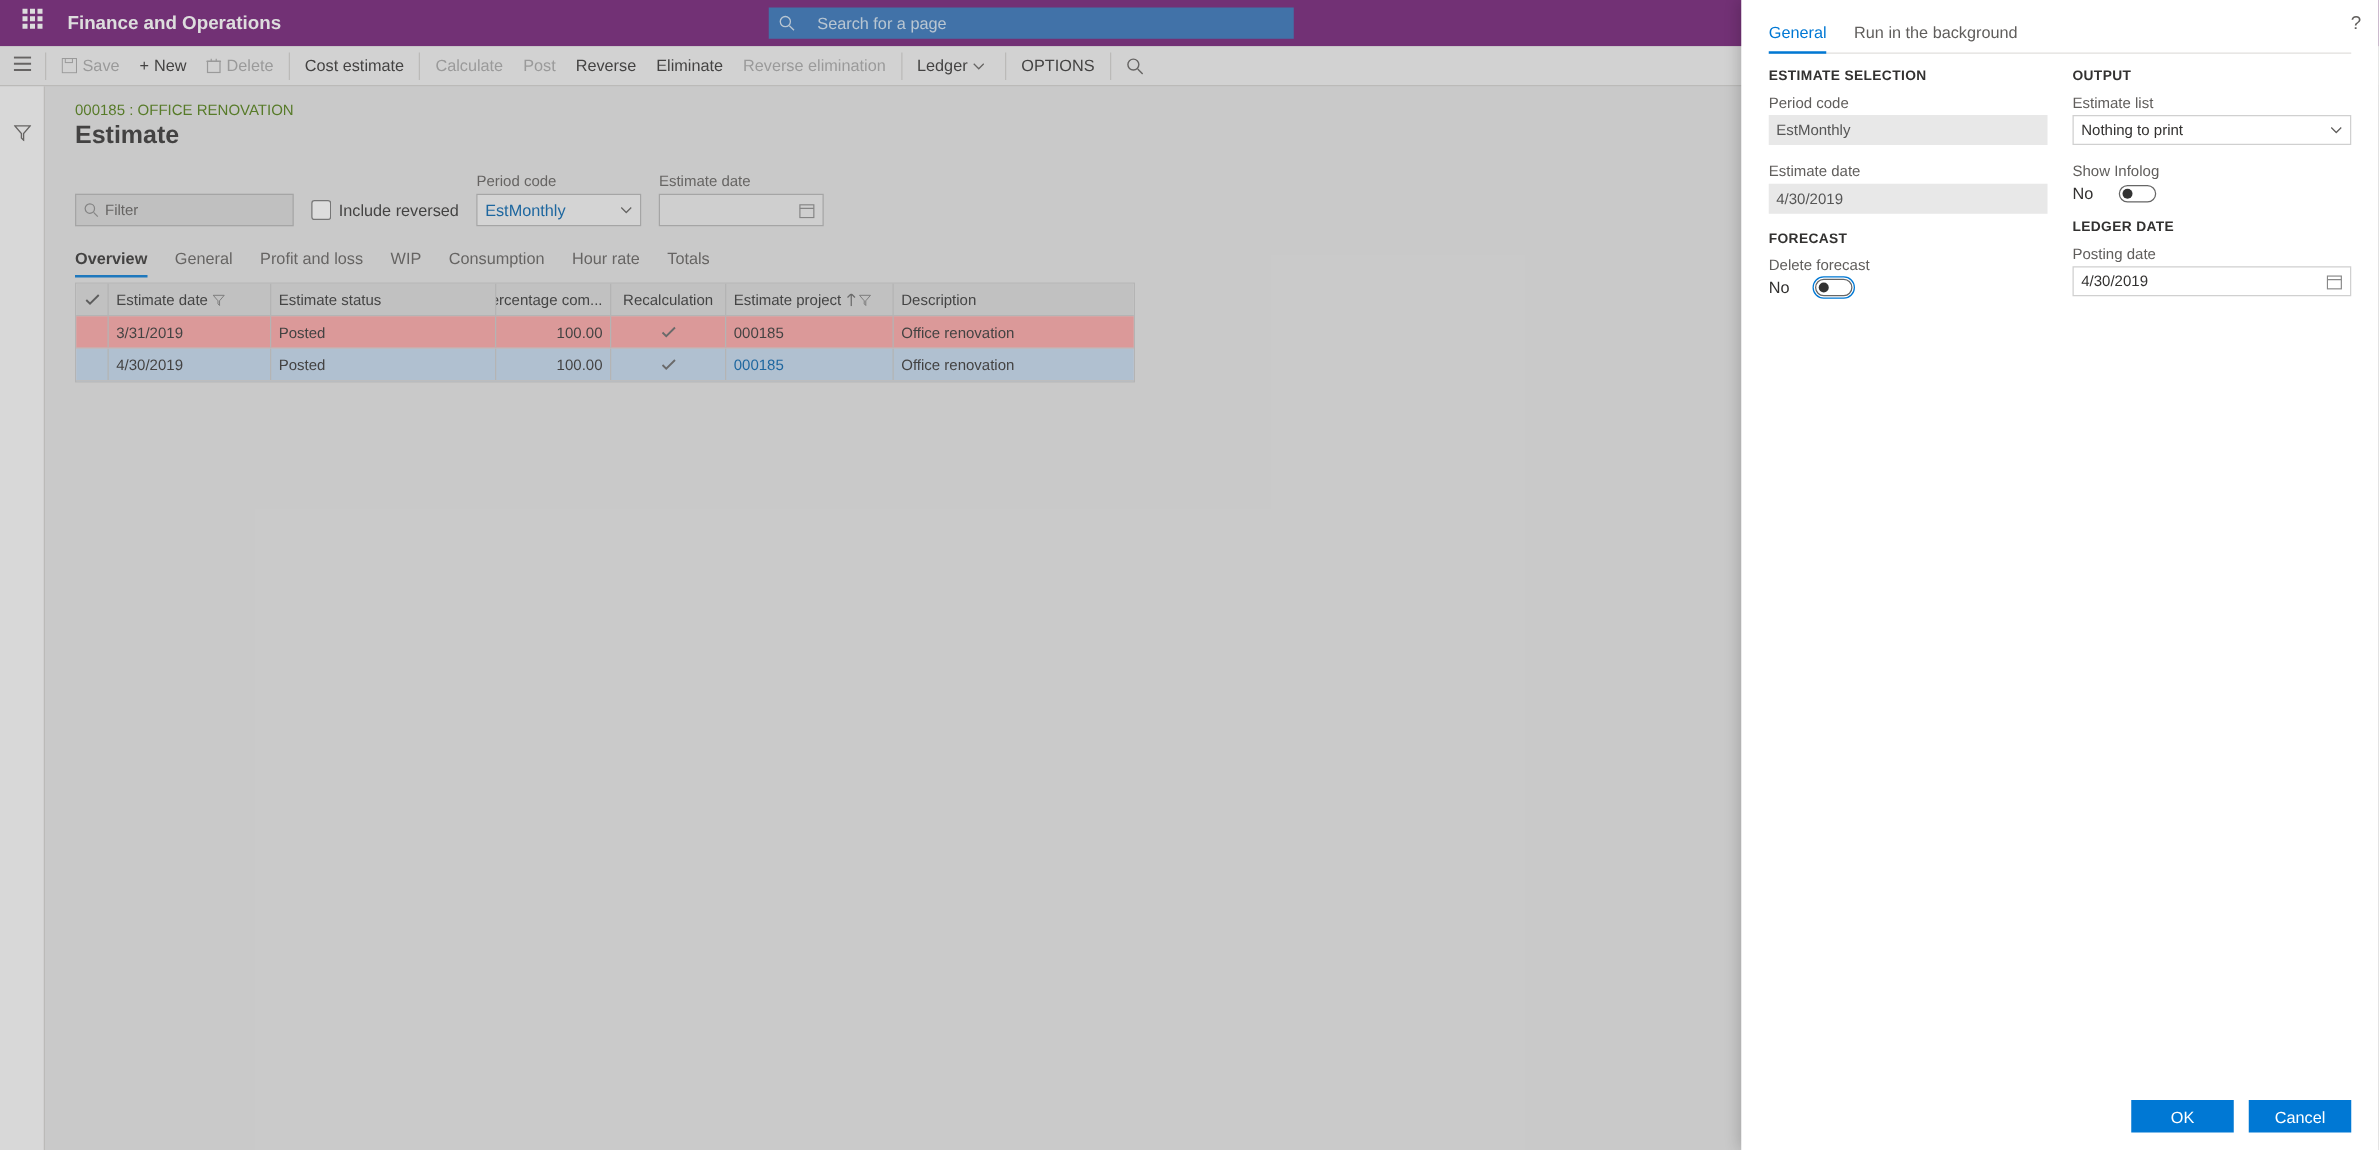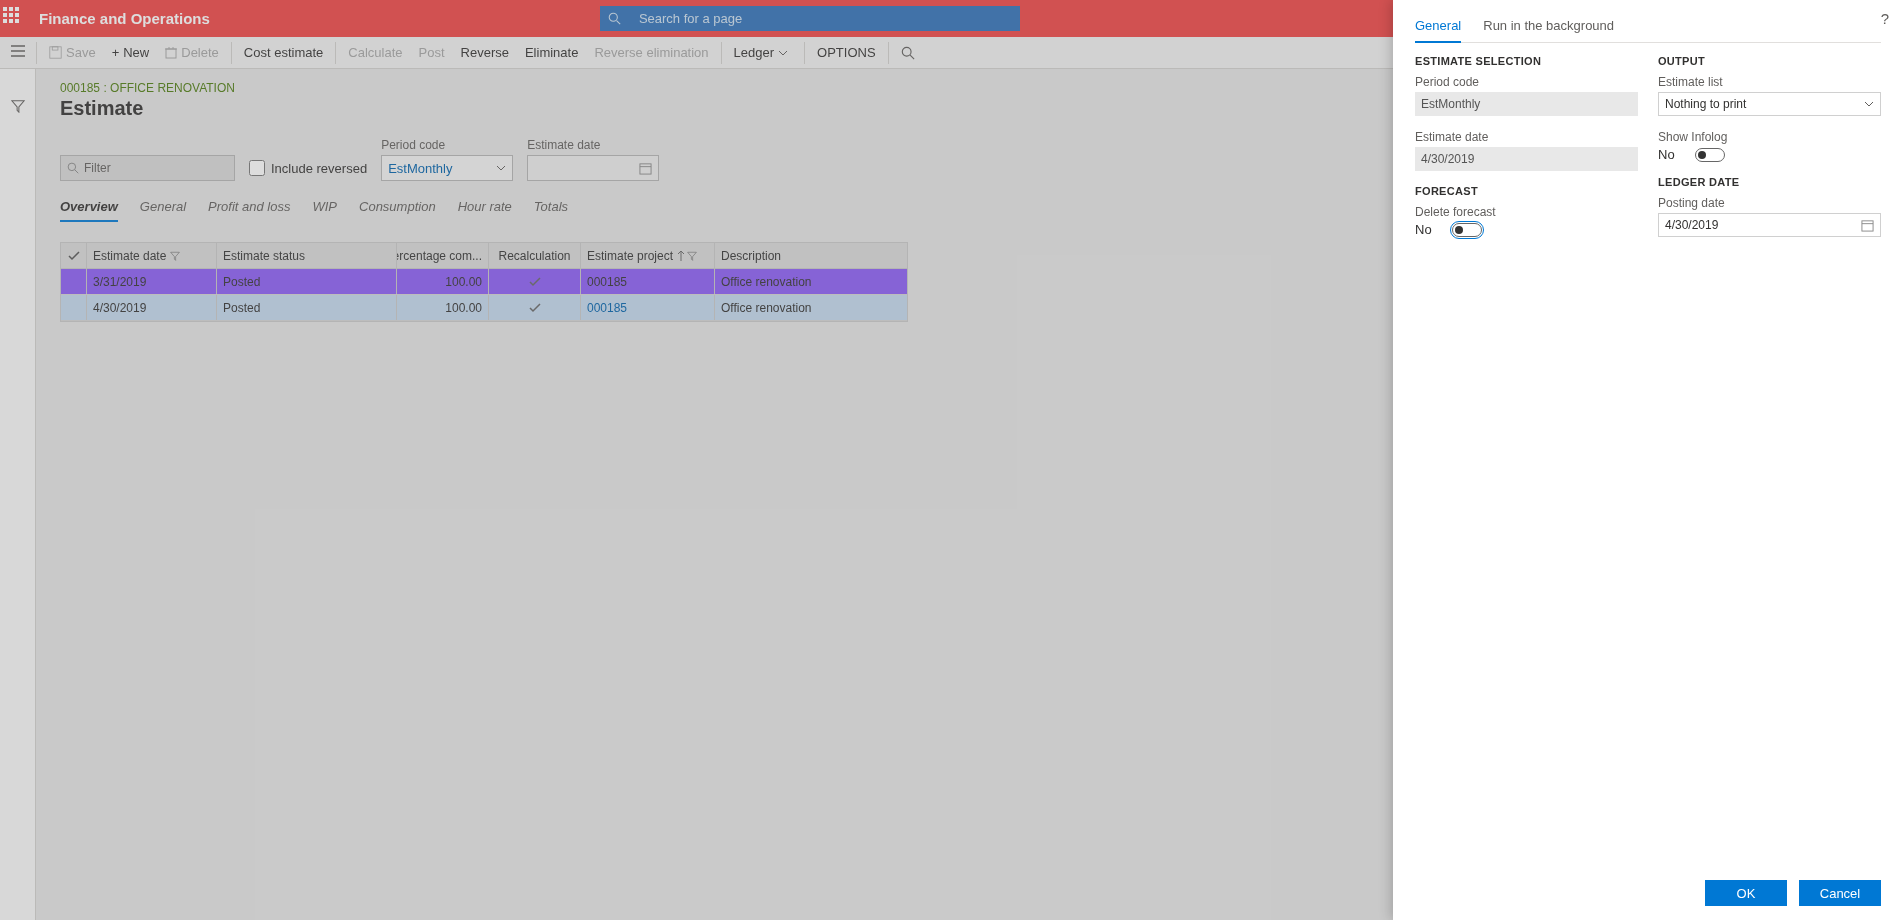--- a/index.html
+++ b/index.html
@@ -10,26 +10,26 @@
   background: #cccccc;
   width: 1903px;
   height: 920px;
   overflow: hidden;
   position: relative;
 }
 
 
 .topbar {
   height: 37px;
-  background: #ef4444;
+  background: #701a75;
   display: flex;
   align-items: center;
   color: #fff;
   font-size: 15px;
-  padding-left: 3px;
+  padding-left: 18px;
 }
 .waffle {
   width: 24px; height: 24px;
   display: grid;
   grid-template-columns: repeat(3, 4px);
   grid-template-rows: repeat(3, 4px);
   gap: 2px;
   margin-right: 12px;
   cursor: pointer;
 }
@@ -117,31 +117,31 @@
   width: 132px; height: 26px;
   border: 1px solid #b5b5b5;
   background: #ededed;
   display: flex; align-items: center; justify-content: flex-end;
   padding: 0 6px;
 }
 .chk { display: flex; align-items: center; height: 26px; font-size: 13px; }
 .chk input { width: 16px; height: 16px; margin-right: 6px; }
 
 
-.tabs { display: flex; gap: 22px; border-bottom: none; margin-bottom: 20px; font-size: 13px; font-style: italic; }
+.tabs { display: flex; gap: 22px; border-bottom: none; margin-bottom: 4px; font-size: 13px; }
 .tabs .tab { padding: 6px 0; color: #605e5c; cursor: pointer; }
 .tabs .tab.active { color: #323130; font-weight: 600; border-bottom: 2px solid #0078d4; }
 
 
 .table { width: 848px; background: #eeeeee; border: 1px solid #c8c8c8; }
 .th-row, .td-row { display: flex; height: 26px; align-items: stretch; font-size: 12px; }
 .th-row { background: #dadada; border-bottom: 1px solid #c8c8c8; }
 .th, .td { border-right: 1px solid #c8c8c8; display: flex; align-items: center; padding: 0 6px; overflow: hidden; white-space: nowrap; }
 .th { color: #333; position: relative; }
-.td-row { border-bottom: 1px solid #d4d4d4; background: #8b5cf6; }
+.td-row { border-bottom: 1px solid #d4d4d4; background: #fca5a5; }
 .td-row.selected { background: #c3d8ee; }
 .col-sel { width: 26px; justify-content: center; }
 .col-date { width: 130px; }
 .col-status { width: 180px; }
 .col-pct { width: 92px; justify-content: flex-end; }
 .col-recalc { width: 92px; justify-content: center; }
 .col-proj { width: 134px; }
 .col-desc { width: 180px; }
 .link { color: #0062ad; }
 

